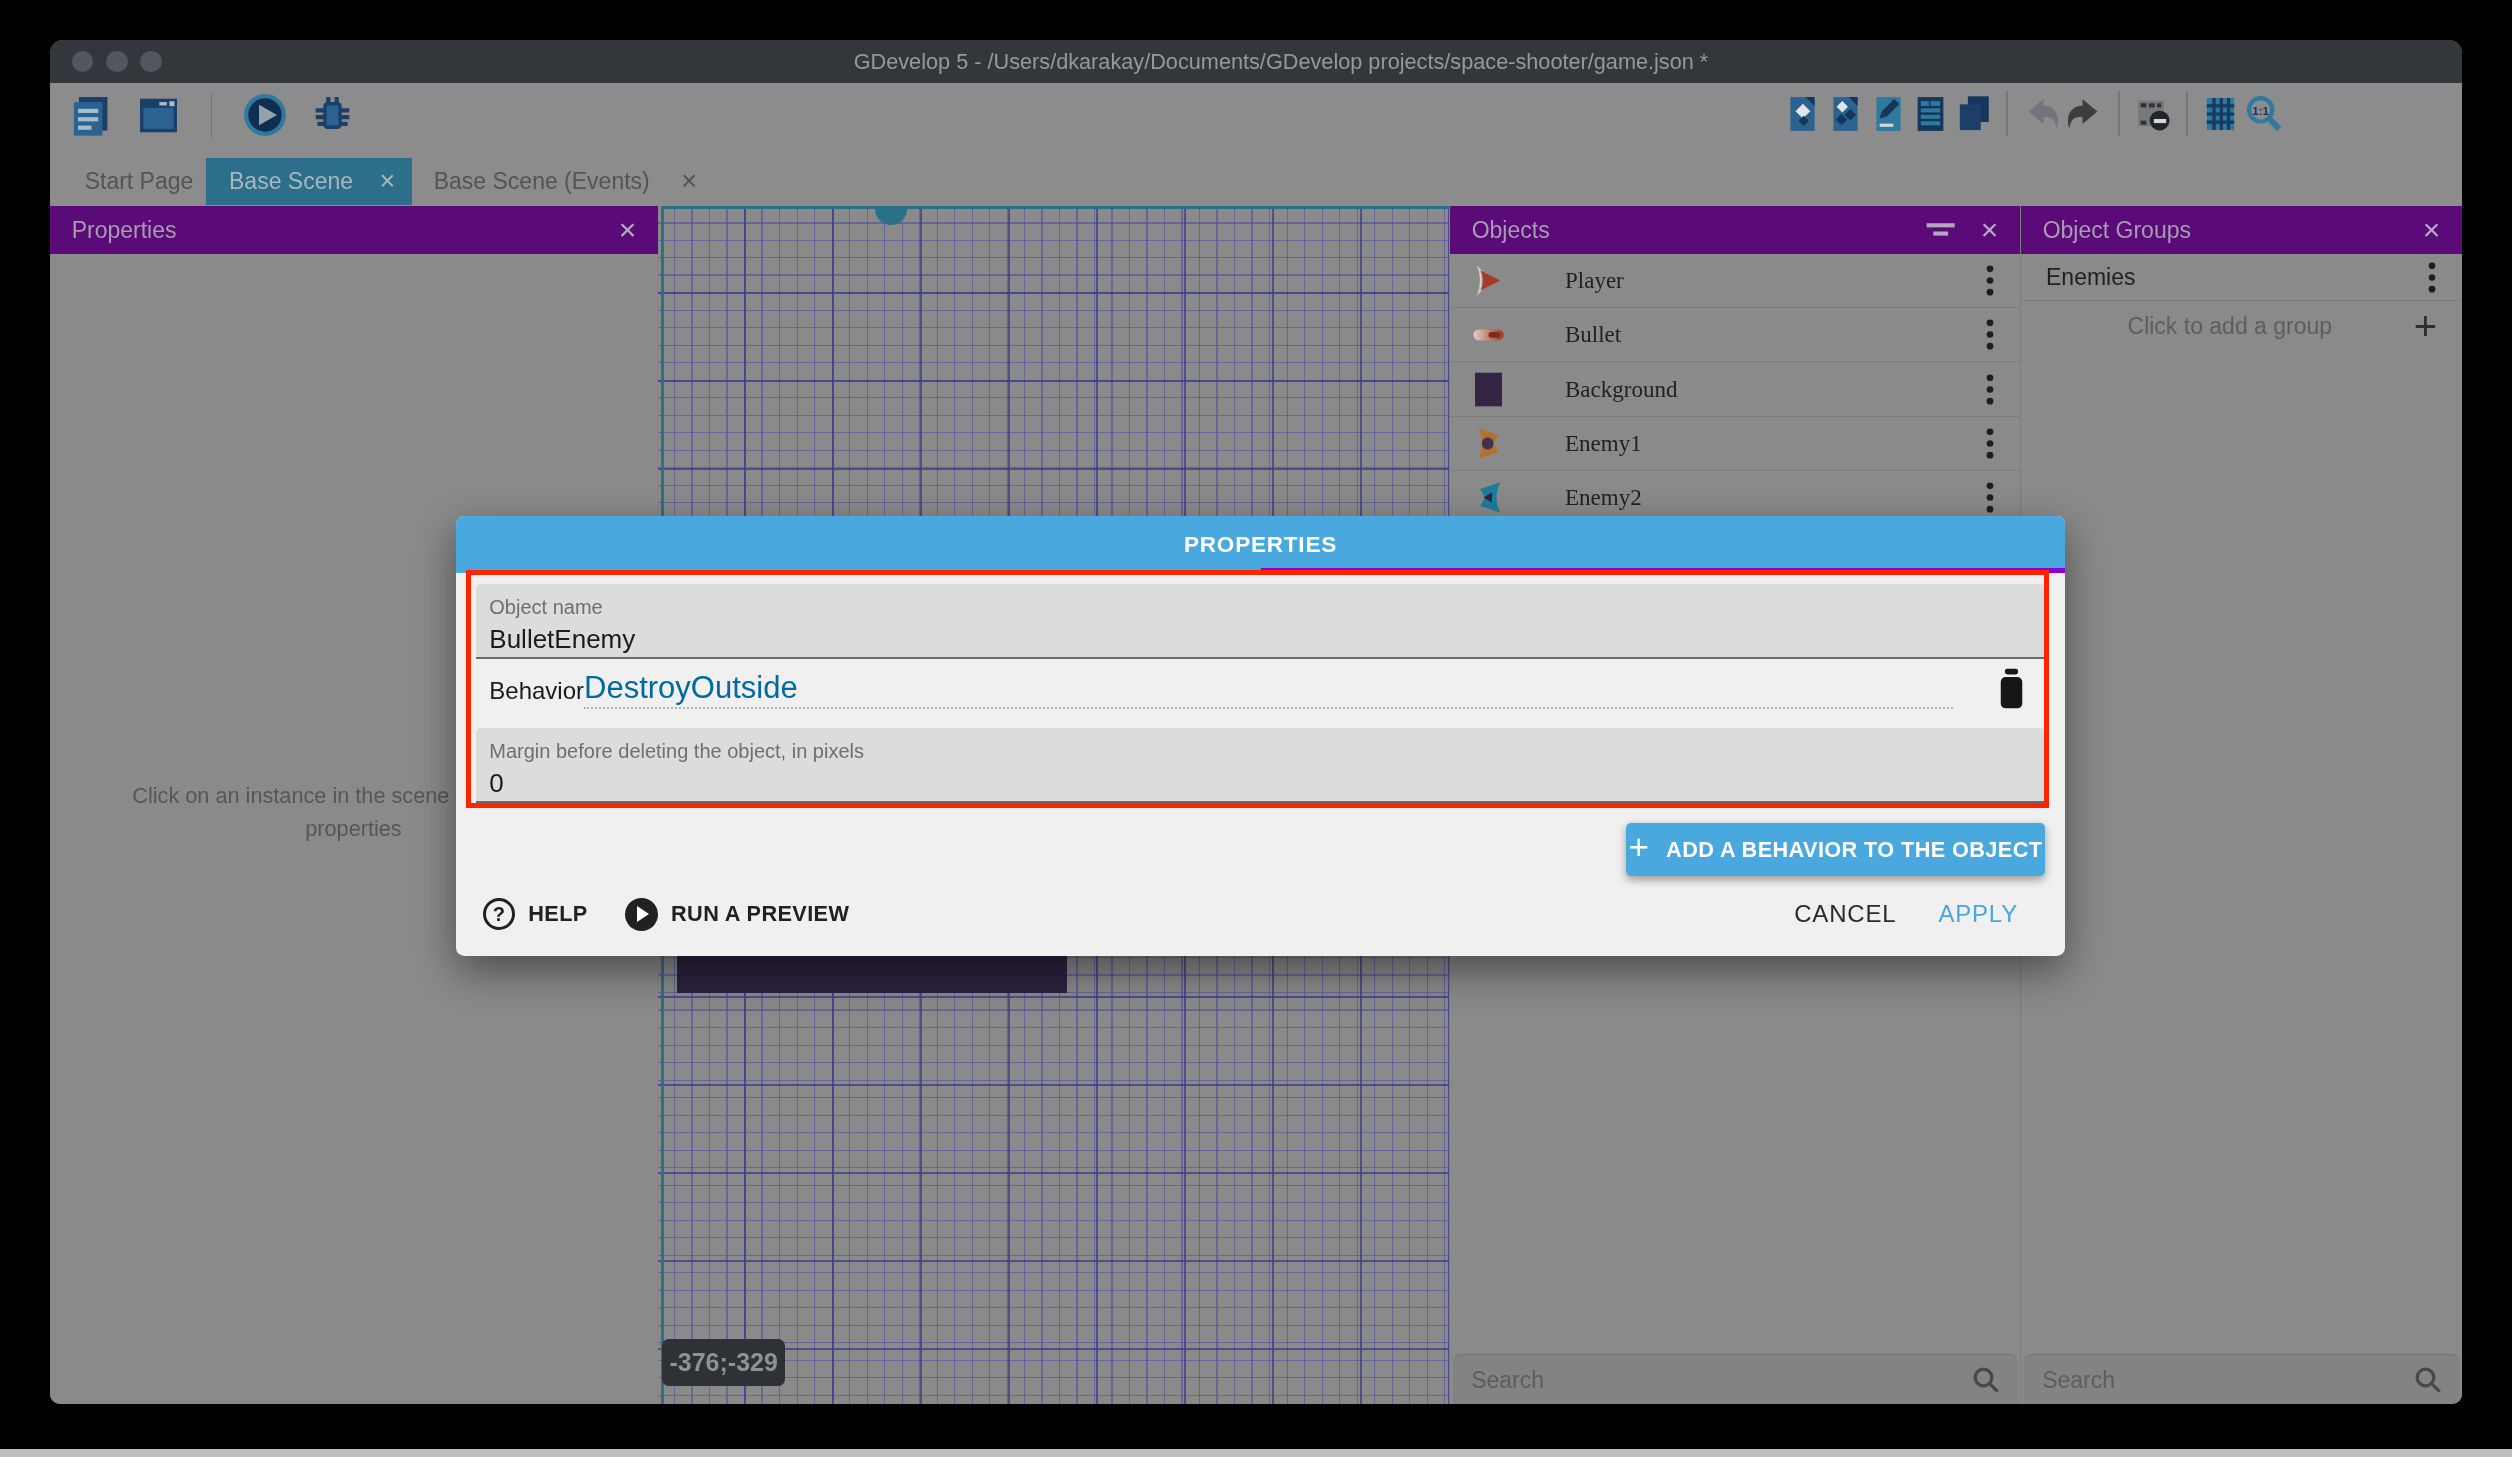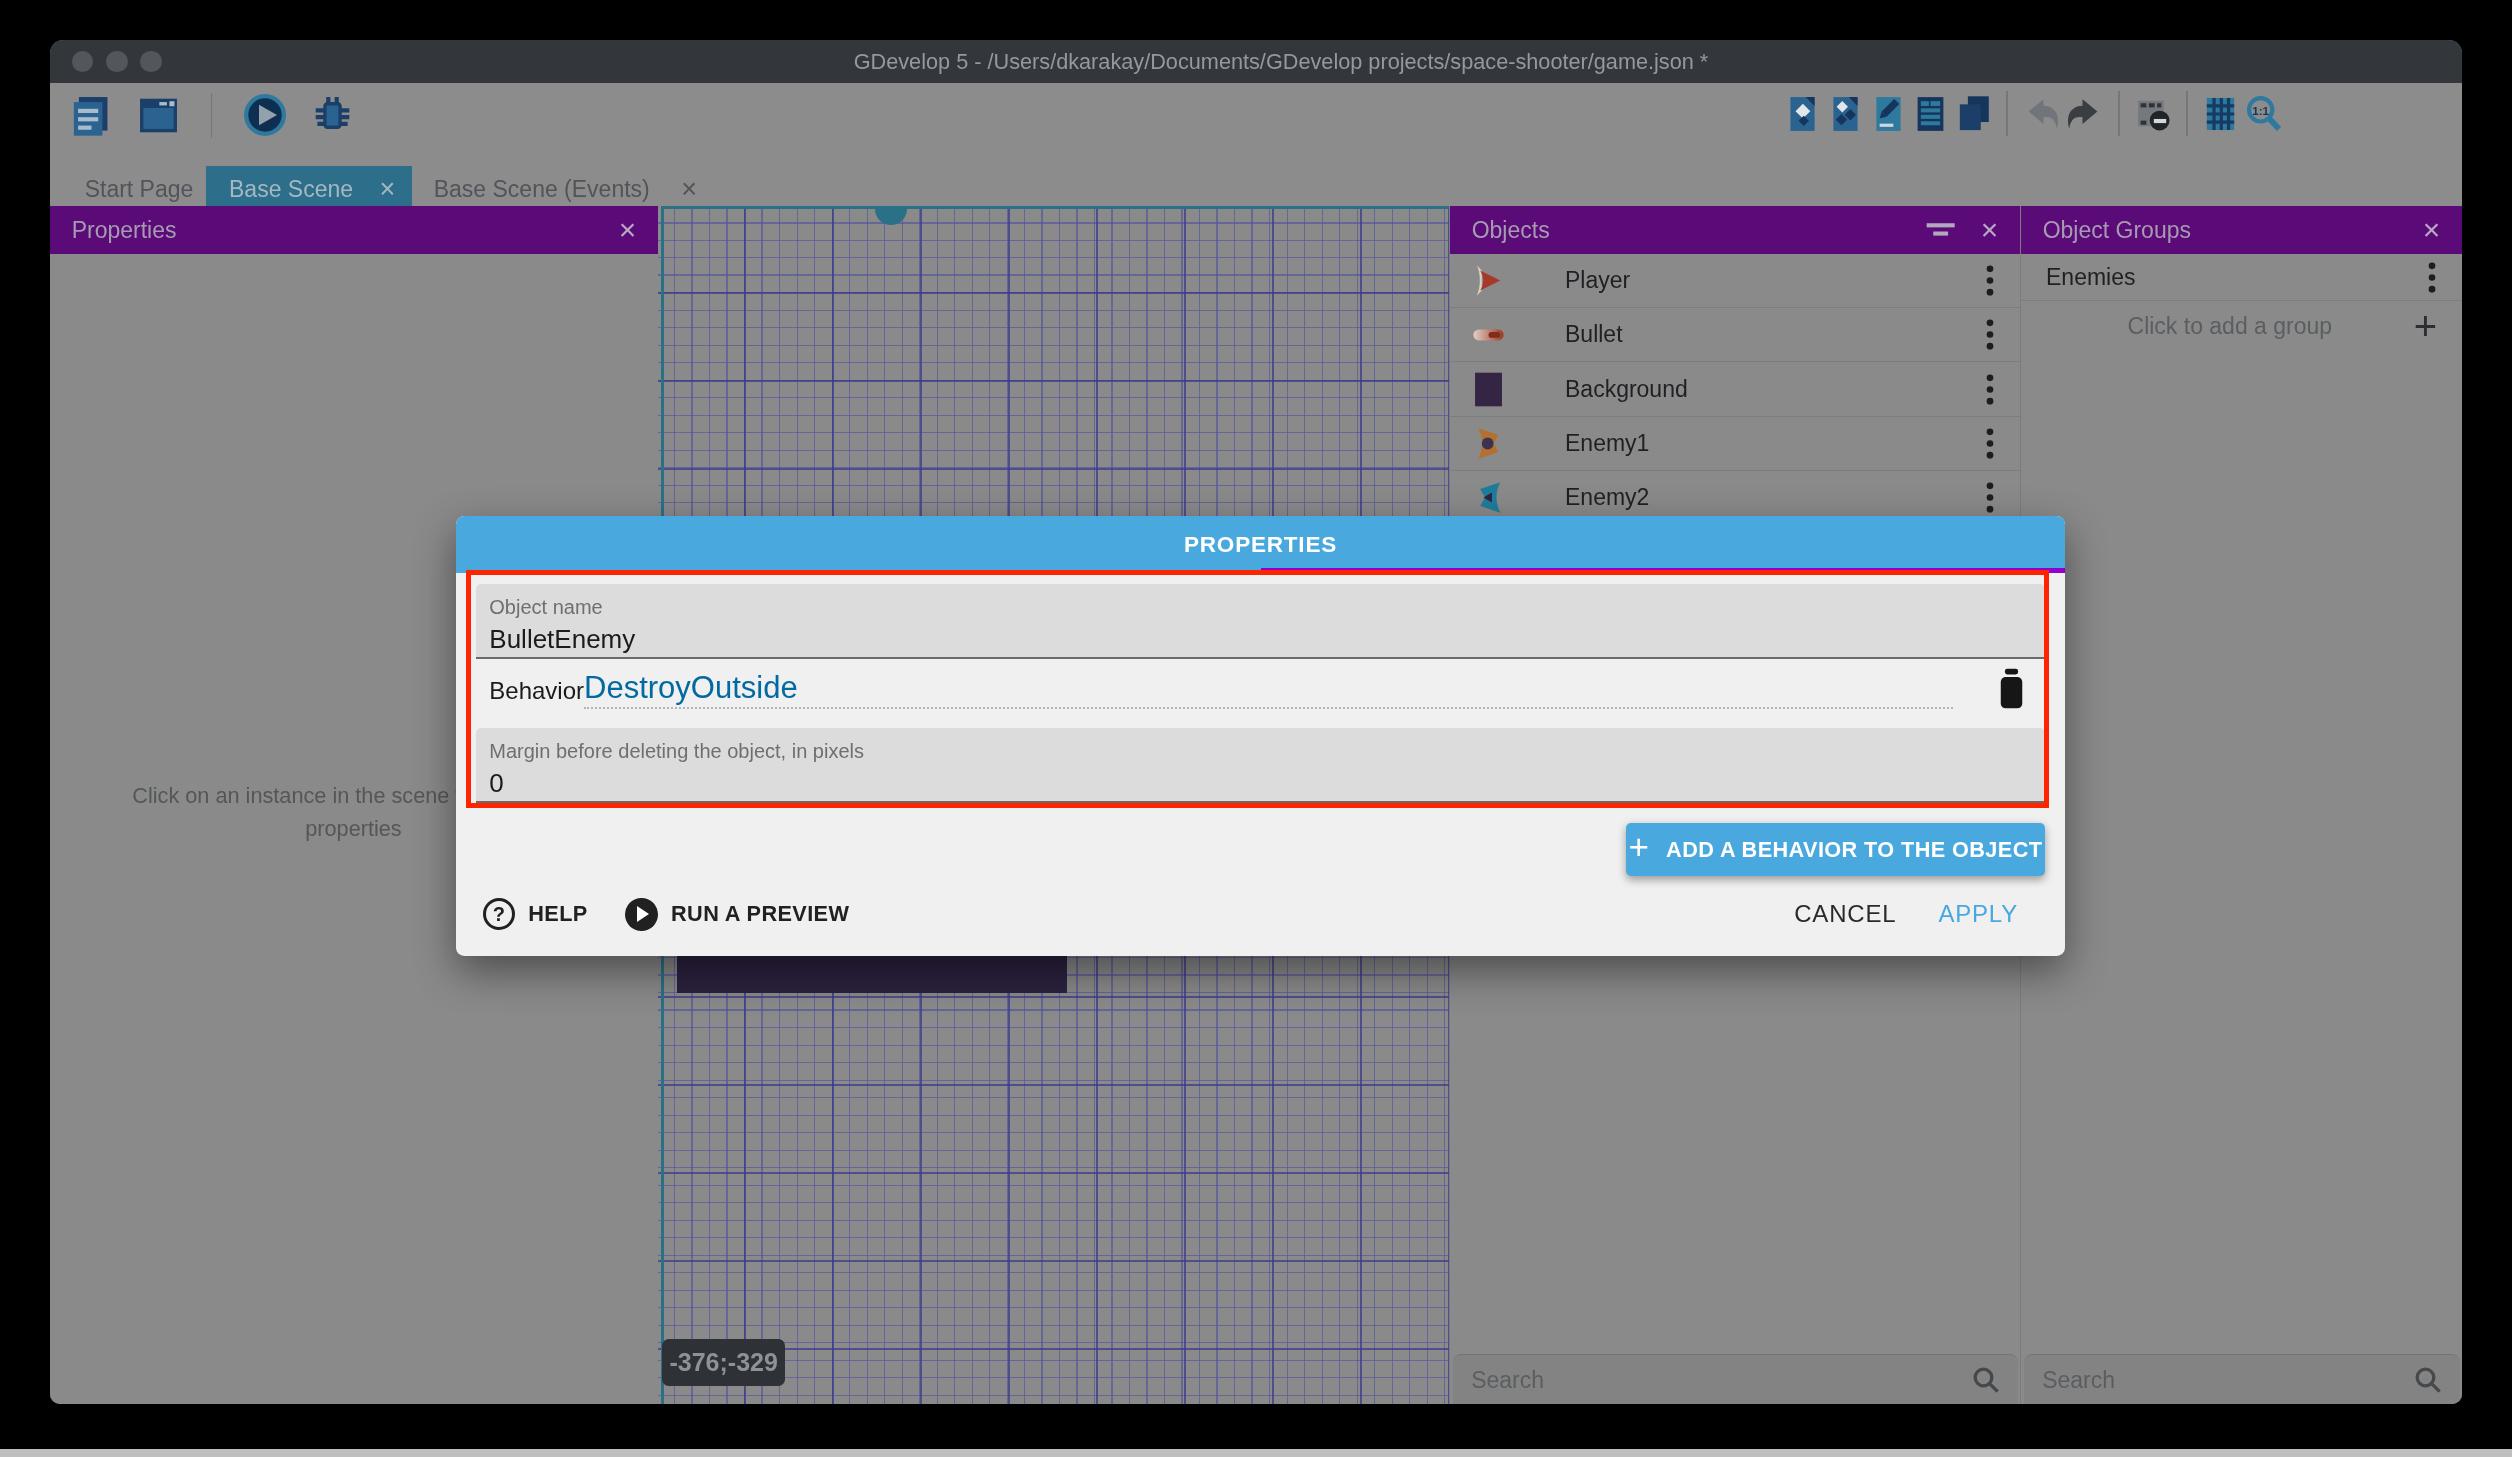--- a/index.html
+++ b/index.html
@@ -17,21 +17,21 @@
   
   #toolbar{position:absolute;left:0;top:43px;width:100%;height:75px;}
   .tb-group{position:absolute;top:8.3px;display:flex;align-items:center;}
   #tb-left{left:18.3px;gap:20px;}
   #tb-right{left:1734px;gap:5.8px;}
   .tb-sep{width:1.7px;height:45px;background:#73767a;margin:0 8.3px;}
   .tbi{display:block;}
 
   
   #tabbar{position:absolute;left:0;top:118px;width:100%;height:47px;font-size:23px;}
-  .tab{position:absolute;top:8px;height:47px;display:flex;align-items:center;box-sizing:border-box;}
+  .tab{position:absolute;top:0;height:47px;display:flex;align-items:center;box-sizing:border-box;}
   #tab-start{left:20px;width:138px;justify-content:center;color:#515458;}
   #tab-scene{left:156px;width:206px;background:#2d6e8a;color:#a5b8c1;padding:0 16.7px 0 23px;justify-content:space-between;gap:16px;}
   #tab-events{left:362px;width:305px;color:#515458;padding:0 20px 0 21.7px;justify-content:space-between;}
   .tab-x{font-size:27px;line-height:27px;}
 
   
   .panel-header{position:absolute;left:0;top:0;right:0;height:48px;background:#5a0b78;color:#a79bb2;
                 font-size:23px;display:flex;align-items:center;padding:0 21.7px;box-sizing:border-box;}
   .panel-header .ttl{flex:1;}
   .close-x{color:#b7abc3;font-size:30px;line-height:30px;}
@@ -54,21 +54,21 @@
   #coord-badge{position:absolute;left:4.2px;top:1133px;width:123px;height:47px;background:#2e3136;border-radius:6.7px;
                color:#8e9296;font-size:25px;font-weight:bold;display:flex;align-items:center;justify-content:center;}
 
   
   #objects-panel{position:absolute;left:1399px;top:166px;width:571px;height:1199px;background:#8a8a8a;border-left:1.7px solid #7a7c80;box-sizing:border-box;}
   #groups-panel{position:absolute;left:1970px;top:166px;width:442px;height:1199px;background:#8a8a8a;border-left:1.7px solid #7a7c80;box-sizing:border-box;}
   .hdr-filter{margin-right:23px;display:flex;align-items:center;}
   .obj-row{position:absolute;left:0;width:100%;height:54px;border-bottom:1.7px solid #7b7d81;display:flex;
            align-items:center;padding:0 25px 0 20px;box-sizing:border-box;font-size:23px;color:#1f2023;}
   .obj-thumb{width:37px;height:37px;flex:0 0 37px;}
-  .obj-label{margin-left:58px;flex:1;}
+  .obj-label{margin-left:58px;flex:1;font-family:Liberation Serif, serif;}
   .kebab{flex:0 0 10px;}
   .grp-row{position:absolute;left:0;width:100%;display:flex;align-items:center;padding:0 25px;box-sizing:border-box;
            font-size:23px;color:#1f2023;border-bottom:1.7px solid #7b7d81;}
   .panel-search{position:absolute;left:2.5px;right:2.5px;bottom:0;height:51px;background:#838383;border-top:1.7px solid #737578;
                 border-radius:8.3px 8.3px 0 0;display:flex;align-items:center;padding:0 16.7px;box-sizing:border-box;}
   .panel-search input{flex:1;background:transparent;border:none;outline:none;font-size:23px;color:#3a3c3f;font-family:inherit;}
   .panel-search input::placeholder{color:#5b5e61;opacity:1;}
 
   
   #dialog{position:absolute;left:456px;top:516px;width:1609px;height:440px;z-index:20;background:#f0f0f0;

